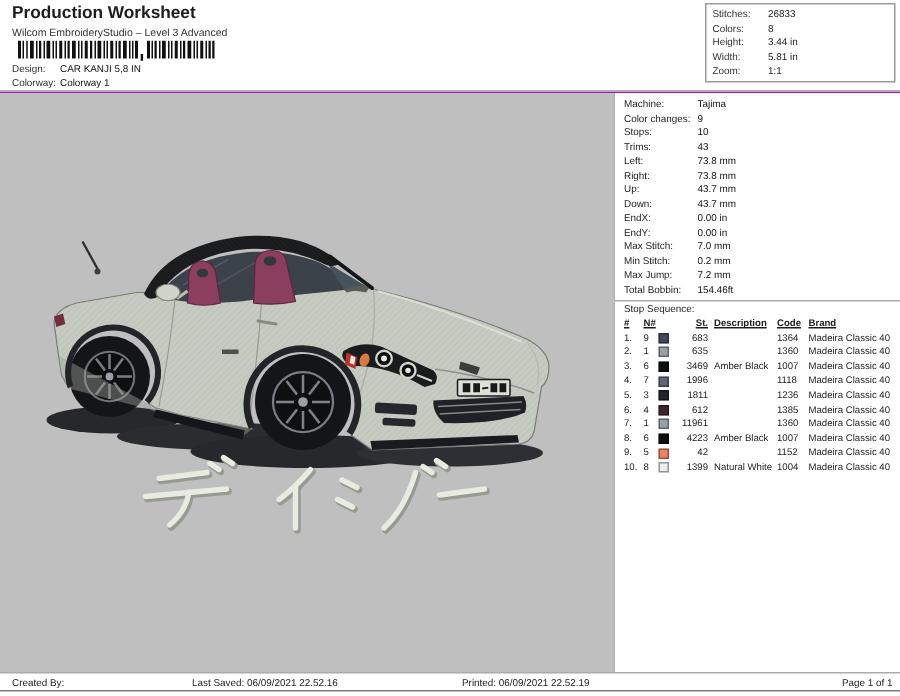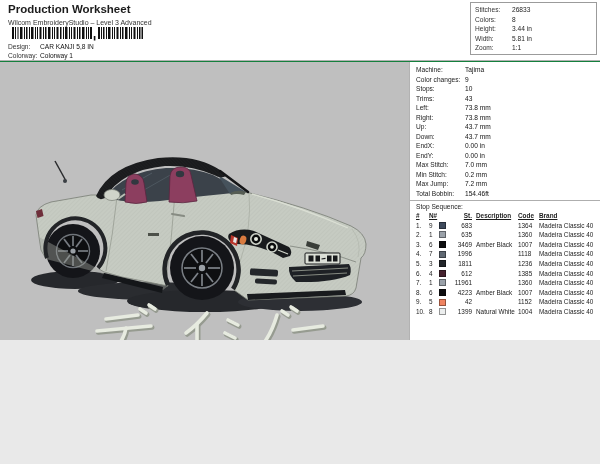--- a/index.html
+++ b/index.html
@@ -1,16 +1,16 @@
 <!DOCTYPE html>
 <html><head>
 <meta charset="utf-8">
 <style>
   html,body{margin:0;padding:0;background:#e9e9e9;}
-  .page{position:relative;width:600px;height:340px;background:#15803d;overflow:hidden;
+  .page{position:relative;width:600px;height:464px;background:#a21caf;overflow:hidden;
         font-family:"Liberation Sans",sans-serif;color:#1c1c1c;}
   
   .header{position:absolute;left:0;top:0;width:600px;height:61px;background:#fff;
           border-bottom:1px solid #b2b2b2;box-sizing:border-box;}
   .title{position:absolute;left:8px;top:3px;font-size:11.5px;font-weight:bold;letter-spacing:0;}
   .subtitle{position:absolute;left:8px;top:19px;font-size:7px;color:#333;}
   .barcode{position:absolute;left:6px;top:27px;}
   .meta-row{position:absolute;left:8px;font-size:6.6px;display:flex;}
   .meta-row .k{width:32px;color:#333;}
   .meta-row .v{color:#111;}

